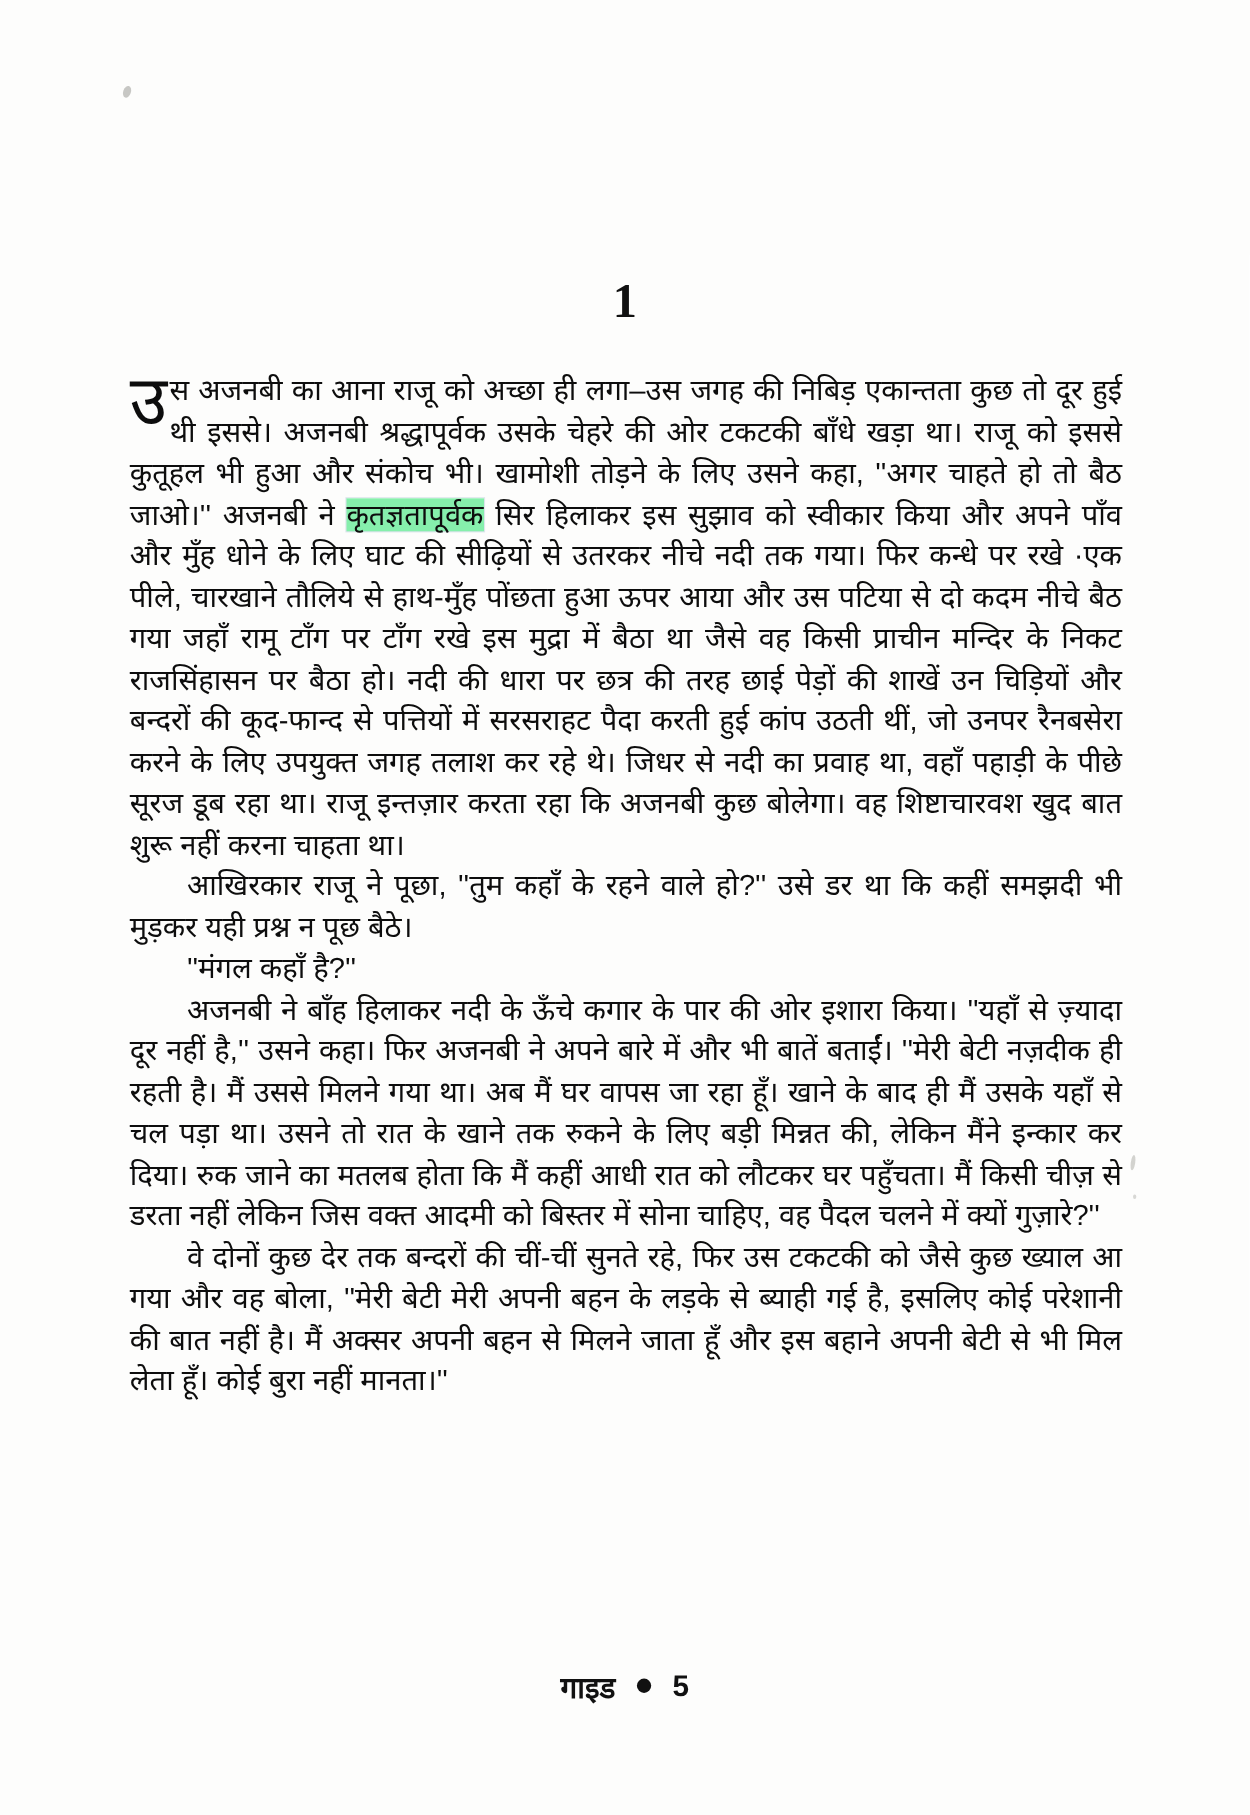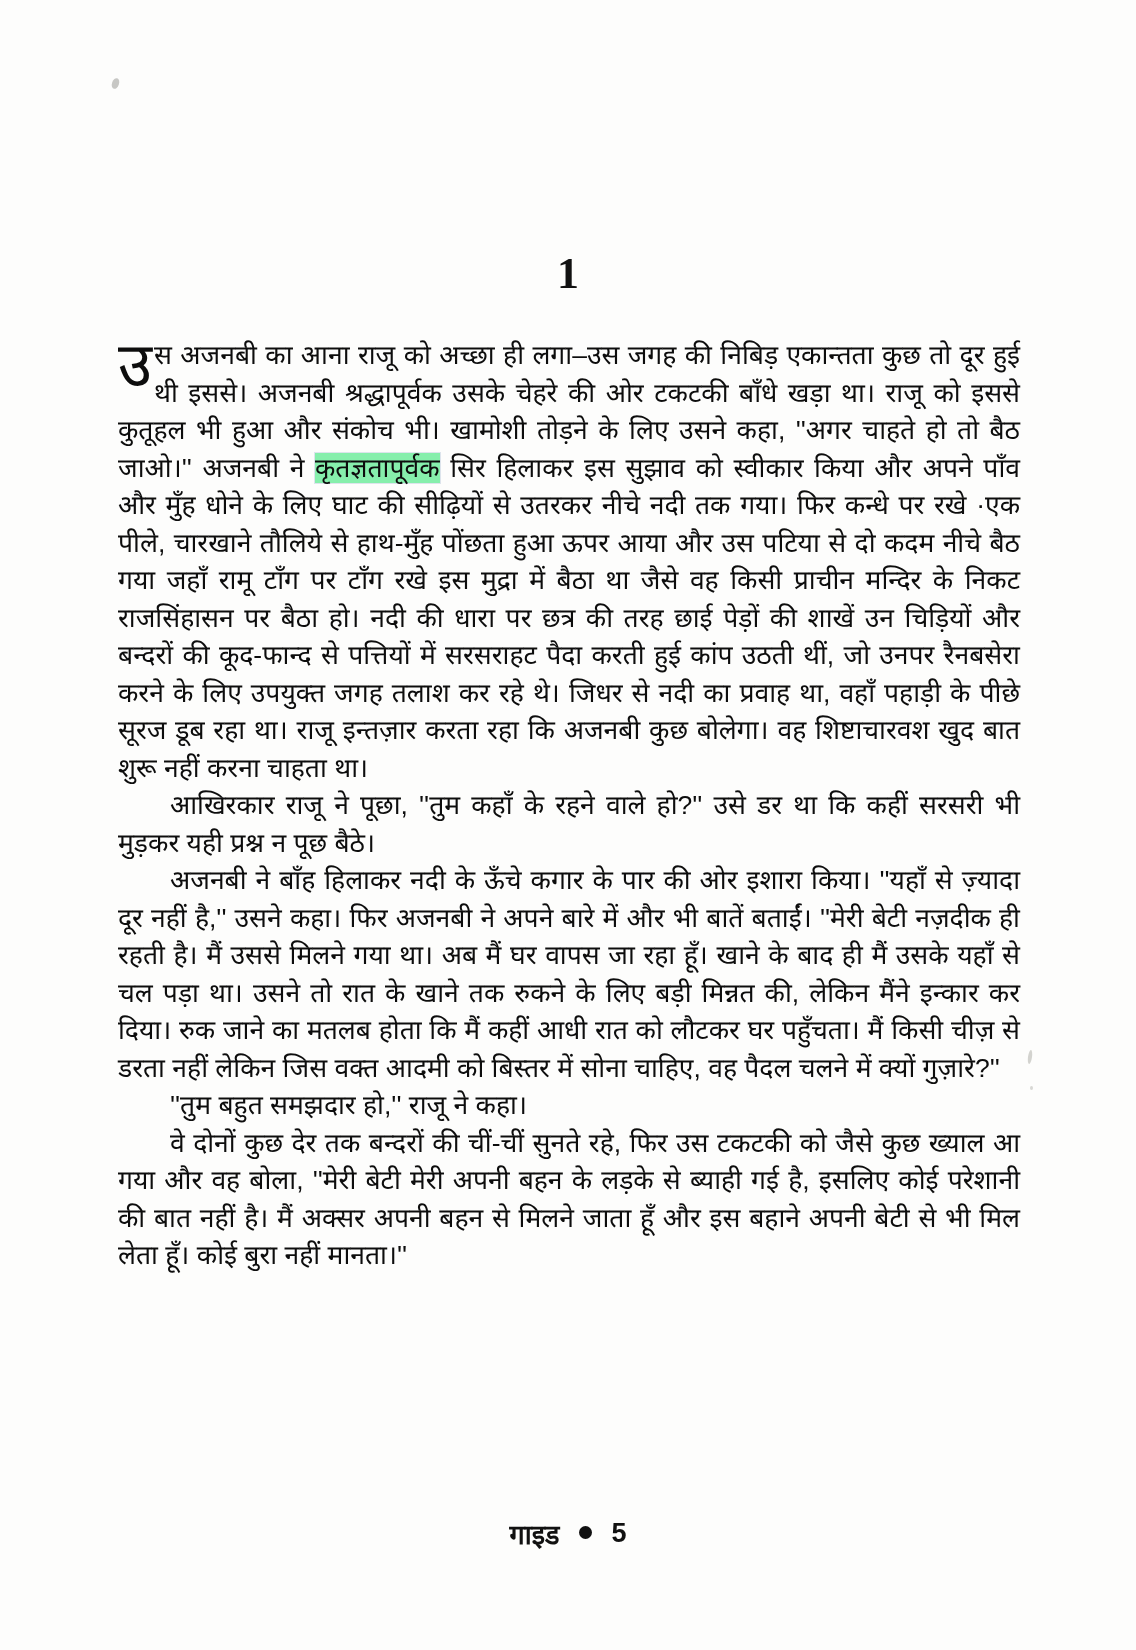--- a/index.html
+++ b/index.html
@@ -105,23 +105,23 @@
 <div class="page">
 
   <span class="speck s1"></span>
   <span class="speck s2"></span>
   <span class="speck s3"></span>
 
   <div class="chapter-number">1</div>
 
   <div class="body-text" id="body-text">
       <p class="para first"><span class="dropcap">उ</span><span>स अजनबी का आना राजू को अच्छा ही लगा–उस जगह की निबिड़ एकान्तता कुछ तो दूर हुई थी इससे। अजनबी श्रद्धापूर्वक उसके चेहरे की ओर टकटकी बाँधे खड़ा था। राजू को इससे कुतूहल भी हुआ और संकोच भी। खामोशी तोड़ने के लिए उसने कहा, ''अगर चाहते हो तो बैठ जाओ।'' अजनबी ने </span><span class="highlight">कृतज्ञतापूर्वक</span><span> सिर हिलाकर इस सुझाव को स्वीकार किया और अपने पाँव और मुँह धोने के लिए घाट की सीढ़ियों से उतरकर नीचे नदी तक गया। फिर कन्धे पर रखे ·एक पीले, चारखाने तौलिये से हाथ-मुँह पोंछता हुआ ऊपर आया और उस पटिया से दो कदम नीचे बैठ गया जहाँ रामू टाँग पर टाँग रखे इस मुद्रा में बैठा था जैसे वह किसी प्राचीन मन्दिर के निकट राजसिंहासन पर बैठा हो। नदी की धारा पर छत्र की तरह छाई पेड़ों की शाखें उन चिड़ियों और बन्दरों की कूद-फान्द से पत्तियों में सरसराहट पैदा करती हुई कांप उठती थीं, जो उनपर रैनबसेरा करने के लिए उपयुक्त जगह तलाश कर रहे थे। जिधर से नदी का प्रवाह था, वहाँ पहाड़ी के पीछे सूरज डूब रहा था। राजू इन्तज़ार करता रहा कि अजनबी कुछ बोलेगा। वह शिष्टाचारवश खुद बात शुरू नहीं करना चाहता था।</span></p>
-      <p class="para"><span>आखिरकार राजू ने पूछा, ''तुम कहाँ के रहने वाले हो?'' उसे डर था कि कहीं सरसरी भी मुड़कर यही प्रश्न न पूछ बैठे।</span></p>
+      <p class="para"><span>आखिरकार राजू ने पूछा, ''तुम कहाँ के रहने वाले हो?'' उसे डर था कि कहीं समझदी भी मुड़कर यही प्रश्न न पूछ बैठे।</span></p>
+      <p class="para"><span>''मंगल कहाँ है?''</span></p>
       <p class="para"><span>अजनबी ने बाँह हिलाकर नदी के ऊँचे कगार के पार की ओर इशारा किया। ''यहाँ से ज़्यादा दूर नहीं है,'' उसने कहा। फिर अजनबी ने अपने बारे में और भी बातें बताईं। ''मेरी बेटी नज़दीक ही रहती है। मैं उससे मिलने गया था। अब मैं घर वापस जा रहा हूँ। खाने के बाद ही मैं उसके यहाँ से चल पड़ा था। उसने तो रात के खाने तक रुकने के लिए बड़ी मिन्नत की, लेकिन मैंने इन्कार कर दिया। रुक जाने का मतलब होता कि मैं कहीं आधी रात को लौटकर घर पहुँचता। मैं किसी चीज़ से डरता नहीं लेकिन जिस वक्त आदमी को बिस्तर में सोना चाहिए, वह पैदल चलने में क्यों गुज़ारे?''</span></p>
-      <p class="para"><span>''तुम बहुत समझदार हो,'' राजू ने कहा।</span></p>
       <p class="para"><span>वे दोनों कुछ देर तक बन्दरों की चीं-चीं सुनते रहे, फिर उस टकटकी को जैसे कुछ ख्याल आ गया और वह बोला, ''मेरी बेटी मेरी अपनी बहन के लड़के से ब्याही गई है, इसलिए कोई परेशानी की बात नहीं है। मैं अक्सर अपनी बहन से मिलने जाता हूँ और इस बहाने अपनी बेटी से भी मिल लेता हूँ। कोई बुरा नहीं मानता।''</span></p>
     </div>
 
   <div class="footer">
     <span class="label">गाइड</span>
     <span class="dot"></span>
     <span class="pageno">5</span>
   </div>
 
 </div>

